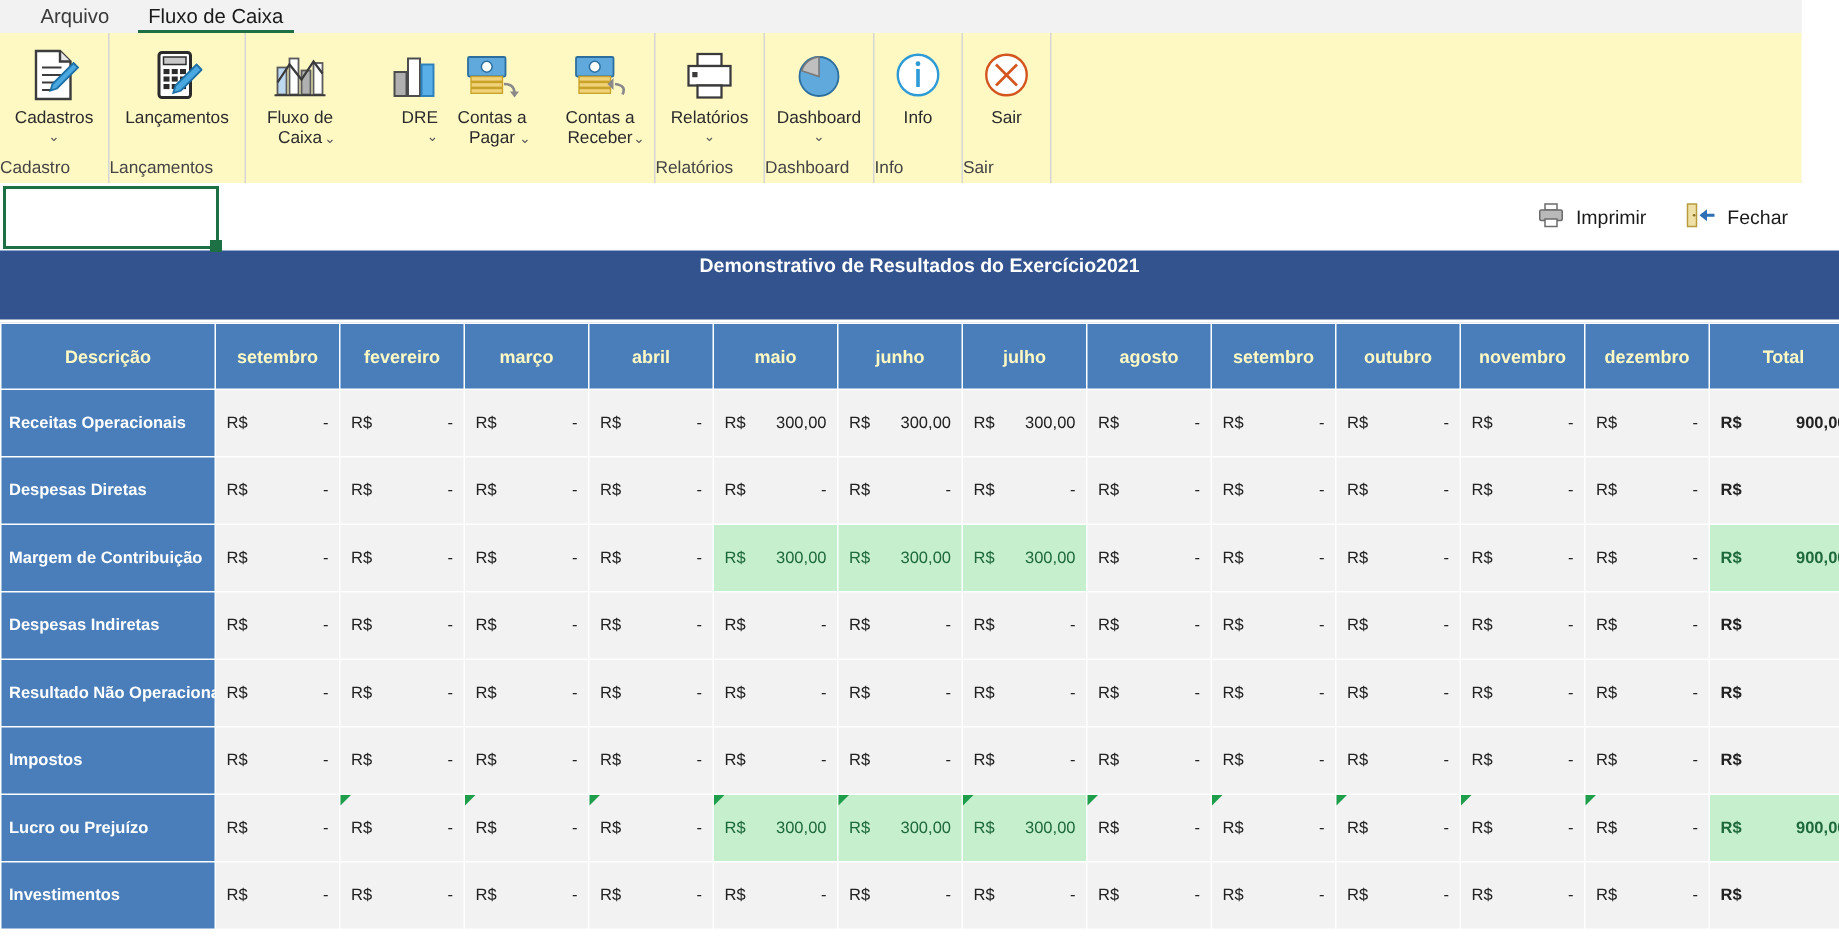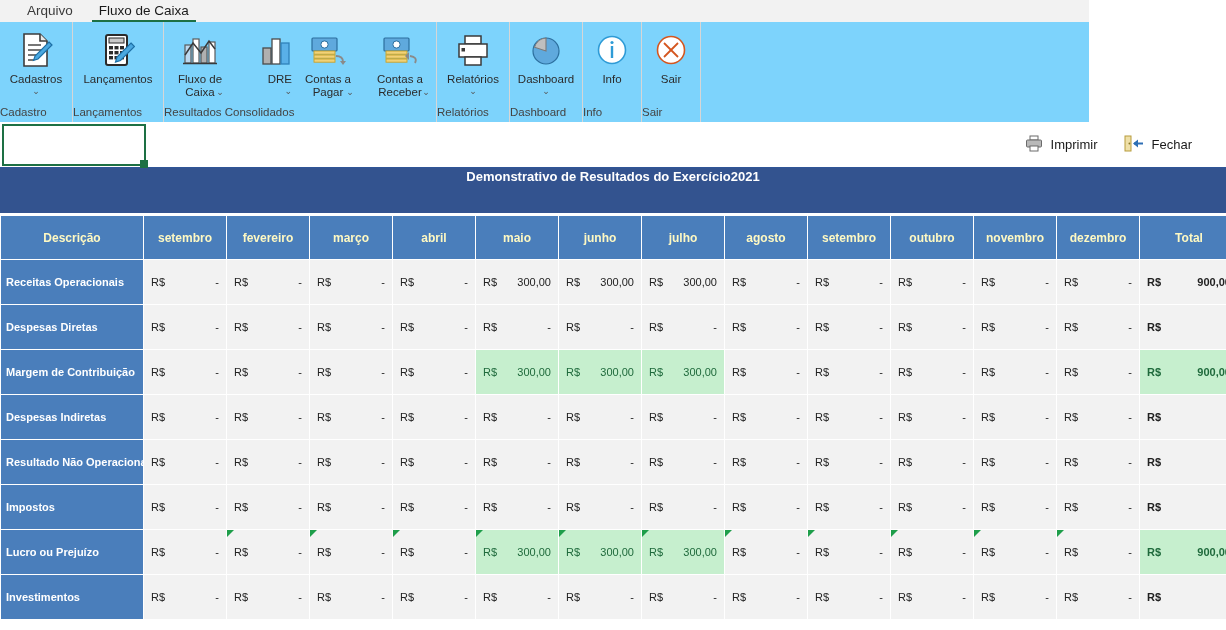--- a/index.html
+++ b/index.html
@@ -6,21 +6,21 @@
   html, body {
     margin: 0; padding: 0;
     width: 1226px; height: 630px;
     overflow: hidden;
     background: #ffffff;
     font-family: "Liberation Sans", sans-serif;
   }
 
   
   #ribbon {
-    width: 1089px;
+    width: 1201px;
     background: #f2f2f2;
     border-bottom: 1px solid #d0d0d0;
     position: relative;
     height: 122px;
   }
   #tabstrip {
     height: 22px;
     display: flex;
     align-items: flex-end;
     padding-left: 14px;
@@ -42,21 +42,21 @@
     position: absolute;
     left: 6px; right: 6px; bottom: 0;
     height: 2.5px;
     background: #1d7044;
   }
 
   #ribbon-body {
     display: flex;
     align-items: stretch;
     height: 100px;
-    background: #7dd3fc;
+    background: #fef9c3;
   }
   .group {
     display: flex;
     flex-direction: column;
     position: relative;
     border-right: 1px solid #d6d6d6;
   }
   .group-items {
     display: flex;
     flex: 1;
@@ -337,21 +337,20 @@
               <path d="M34 30 q3 -6 -5 -7" fill="none" stroke="#8a8a8a" stroke-width="1.8"></path>
               <path d="M28 19 l-4 4 4 4 Z" fill="#8a8a8a"></path>
             </svg>
           </span>
           <span class="lbl">Contas a
 Receber</span>
           <span class="inline-caret" style="margin-top:-12px;margin-left:52px;">⌄</span>
         </div>
 
       </div>
-      <div class="group-label">Resultados Consolidados</div>
     </div>
 
     <div class="group">
       <div class="group-items">
         <div class="btn">
           <span class="icon">
             <svg width="36" height="34" viewBox="0 0 36 34">
               <rect x="10" y="3" width="16" height="8" fill="#fff" stroke="#3a3a3a" stroke-width="1.5"></rect>
               <rect x="4" y="11" width="28" height="13" fill="#fff" stroke="#3a3a3a" stroke-width="1.5"></rect>
               <rect x="6.5" y="15" width="3.5" height="3.5" fill="#3a3a3a"></rect>

